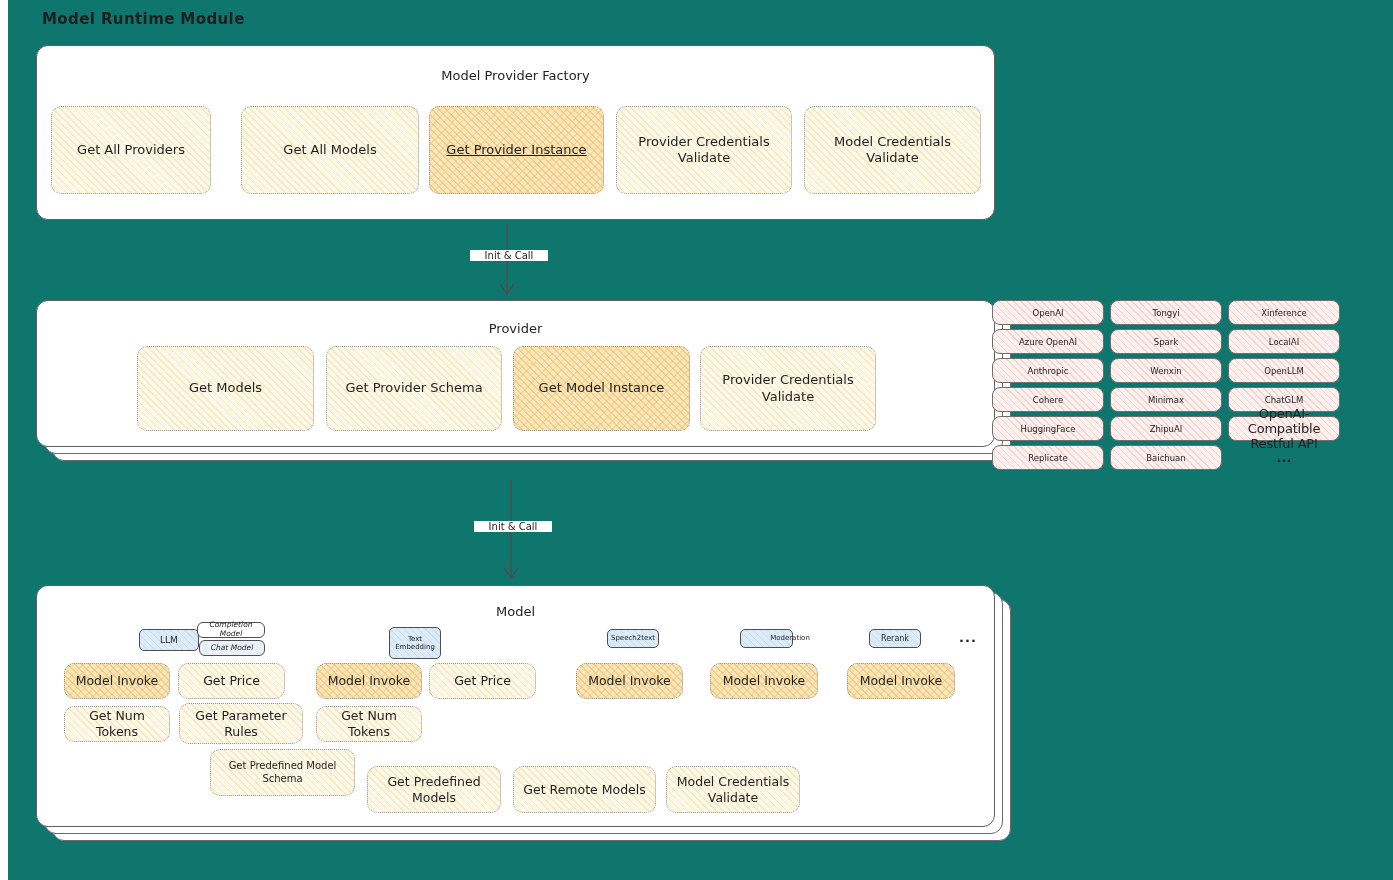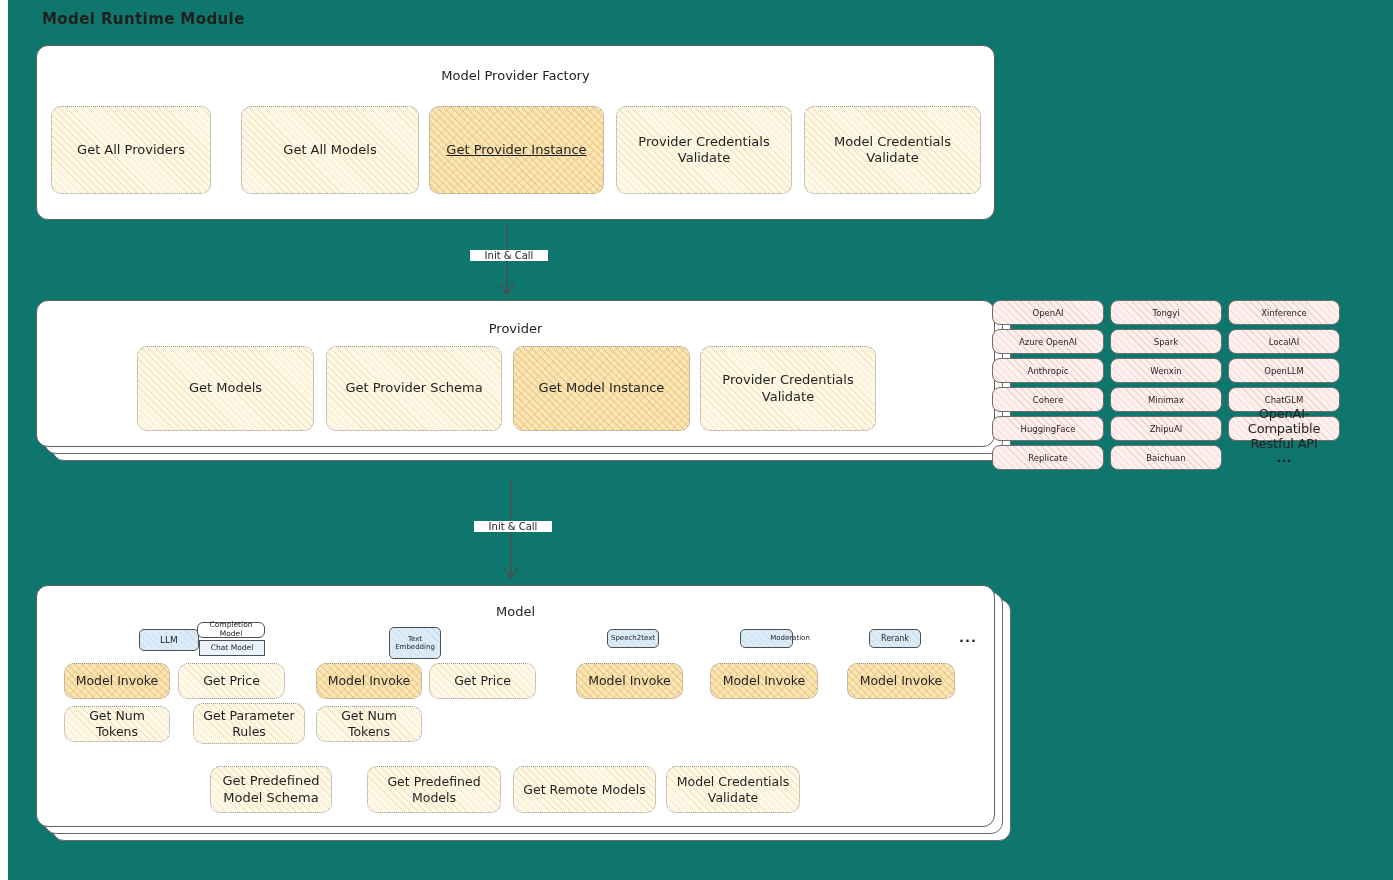--- a/index.html
+++ b/index.html
@@ -19,21 +19,21 @@
   .btn.hl{background-color:#f9e6ba;
        background-image:repeating-linear-gradient(45deg, rgba(236,186,98,.55) 0 1.4px, transparent 1.4px 5px),
                         repeating-linear-gradient(-45deg, rgba(236,186,98,.35) 0 1.2px, transparent 1.2px 6px);}
   .btn.sm{font-size:12.5px;}
 
   .chip{position:absolute;display:flex;align-items:center;justify-content:center;text-align:center;
         border:1.2px solid #4f4f4f;border-radius:5px;font-size:7.5px;line-height:1.15;box-sizing:border-box;
         background-color:#dcebf8;
         background-image:repeating-linear-gradient(45deg, rgba(160,198,228,.35) 0 1px, transparent 1px 5px);}
   .chip.white{background:#ffffff;border-radius:6px;}
-  .chip.paleblue{background:#eaf3fb;background-image:none;border-radius:0;}
+  .chip.paleblue{background:#eaf3fb;background-image:none;border-radius:6px;font-style:italic;}
 
   .pgrid{position:absolute;left:984px;top:300px;display:grid;grid-template-columns:repeat(3,112px);
          grid-auto-rows:25px;gap:4px 6px;}
   .pcell{display:flex;align-items:center;justify-content:center;text-align:center;
          border:1.3px solid #6e6e6e;border-radius:8px;font-size:8.5px;box-sizing:border-box;
          background-color:#fdf1ef;
          background-image:repeating-linear-gradient(45deg, rgba(231,163,152,.38) 0 1.2px, transparent 1.2px 5px);}
   .pcell.long{font-size:13px;letter-spacing:-.2px;}
   .pcell.none{border:none;background:none;font-size:13px;font-weight:700;}
 
@@ -100,39 +100,39 @@
     <polyline points="5,90 12,100 19,90" fill="none" stroke="#4d4d4d" stroke-width="1.4"></polyline>
   </svg>
   <div class="arrow-label" style="left:466px;top:521px;width:74px;">Init &amp; Call</div>
 
   <div class="stack" style="left:44px;top:599px;width:957px;height:240px;"></div>
   <div class="stack" style="left:36px;top:592px;width:957px;height:240px;"></div>
   <div class="container-box" style="left:28px;top:585px;width:957px;height:240px;">
     <div class="box-title" style="top:18px;">Model</div>
 
     <div class="chip" style="left:102px;top:43px;width:60px;height:22px;font-size:9px;">LLM</div>
-    <div class="chip white" style="left:160px;top:36px;width:68px;height:16px;">Completion Model</div>
+    <div class="chip white" style="left:160px;top:36px;width:68px;height:16px;font-style:italic;">Completion Model</div>
     <div class="chip paleblue" style="left:162px;top:54px;width:66px;height:16px;">Chat Model</div>
     <div class="chip" style="left:352px;top:41px;width:52px;height:26px;font-size:7px;padding:15px 3px;">Text Embedding</div>
     <div class="chip" style="left:570px;top:43px;width:52px;height:19px;font-size:7px;">Speech2text</div>
     <div class="chip" style="left:703px;top:43px;width:53px;height:19px;font-size:7px;padding-left:47px;">Moderation</div>
     <div class="chip" style="left:832px;top:43px;width:52px;height:19px;font-size:8px;">Rerank</div>
     <div class="ellipsis" style="left:922px;top:44px;">...</div>
 
     <div class="btn hl sm" style="left:27px;top:77px;width:106px;height:36px;">Model Invoke</div>
     <div class="btn sm" style="left:141px;top:77px;width:107px;height:36px;">Get Price</div>
     <div class="btn hl sm" style="left:279px;top:77px;width:106px;height:36px;">Model Invoke</div>
     <div class="btn sm" style="left:392px;top:77px;width:107px;height:36px;">Get Price</div>
     <div class="btn hl sm" style="left:539px;top:77px;width:107px;height:36px;">Model Invoke</div>
     <div class="btn hl sm" style="left:673px;top:77px;width:108px;height:36px;">Model Invoke</div>
     <div class="btn hl sm" style="left:810px;top:77px;width:108px;height:36px;">Model Invoke</div>
 
     <div class="btn sm" style="left:27px;top:120px;width:106px;height:36px;">Get Num Tokens</div>
-    <div class="btn sm" style="left:156px;top:117px;width:112px;height:41px;">Get Parameter Rules</div>
+    <div class="btn sm" style="left:142px;top:117px;width:124px;height:41px;">Get Parameter Rules</div>
     <div class="btn sm" style="left:279px;top:120px;width:106px;height:36px;">Get Num Tokens</div>
 
-    <div class="btn" style="left:173px;top:180px;width:122px;height:47px;font-size:13px;">Get Predefined Model Schema</div>
+    <div class="btn" style="left:173px;top:163px;width:145px;height:47px;font-size:10px;">Get Predefined Model Schema</div>
     <div class="btn" style="left:330px;top:180px;width:134px;height:47px;font-size:12.5px;">Get Predefined Models</div>
     <div class="btn" style="left:476px;top:180px;width:143px;height:47px;font-size:12.5px;">Get Remote Models</div>
     <div class="btn" style="left:629px;top:180px;width:134px;height:47px;font-size:12.5px;">Model Credentials Validate</div>
   </div>
 
 </div>
 
 </body></html>

